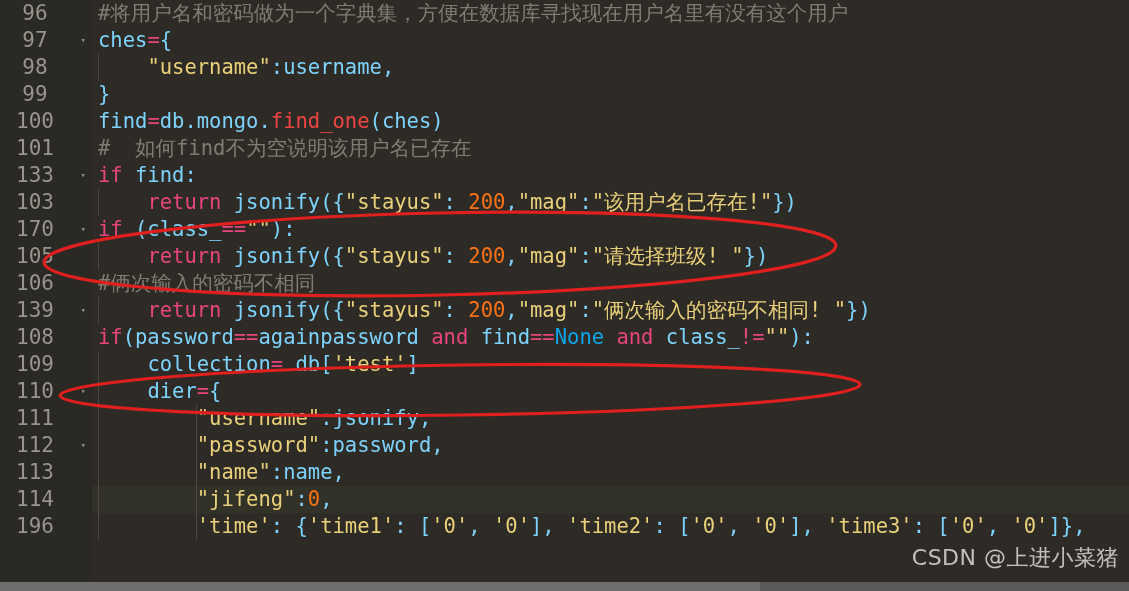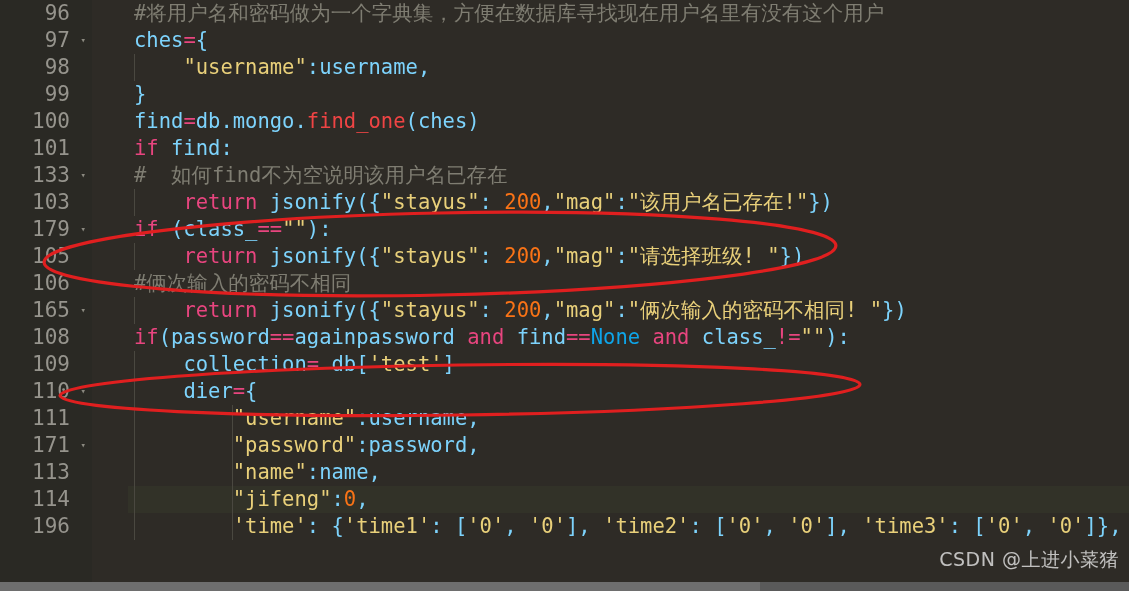--- a/index.html
+++ b/index.html
@@ -24,21 +24,21 @@
     height: 591px;
     background: #2a2924;
     z-index: 2;
   }
   .gutter-line {
     position: relative;
     height: 27px;
     line-height: 27px;
     font-size: 21px;
     color: #96948d;
-    text-align: right;
+    text-align: center;
     padding-right: 22px;
     box-sizing: border-box;
     letter-spacing: 0px;
   }
   .gutter-line.hl { background: #14532d; margin-top: 43px; }
   .fold {
     position: absolute;
     right: 6px;
     top: 0;
     height: 27px;
@@ -47,21 +47,20 @@
     color: #8a887f;
   }
 
   
   .code {
     position: absolute;
     left: 92px; top: 0;
     right: 0;
     height: 509px;
     z-index: 1;
-    margin-left: 36px;
   }
   .line {
     position: relative;
     height: 27px;
     line-height: 27px;
     font-size: 20.5px;
     white-space: pre;
     color: #e6e6e3;
     padding-left: 6px;
     letter-spacing: 0px;
@@ -96,21 +95,21 @@
     pointer-events: none;
   }
 
   
   .watermark {
     position: absolute;
     right: 10px;
     bottom: 18px;
     z-index: 8;
     font-family: "DejaVu Sans", "Liberation Sans", sans-serif;
-    font-size: 19px;
+    font-size: 22px;
     color: rgba(226,226,226,0.82);
     white-space: nowrap;
     letter-spacing: 0.5px;
   }
 
   
   .scrollbar-track {
     position: absolute;
     left: 0; bottom: 0;
     width: 1129px;
@@ -136,72 +135,72 @@
     <div class="line"><span class="cmt">#将用户名和密码做为一个字典集，方便在数据库寻找现在用户名里有没有这个用户</span></div>
 
     <div class="line"><span class="pl">ches</span><span class="op">=</span><span class="pl">{</span></div>
 
     <div class="line"><span class="guide g1"></span>    <span class="str">"username"</span><span class="pl">:</span><span class="pl">username,</span></div>
 
     <div class="line"><span class="pl">}</span></div>
 
     <div class="line"><span class="pl">find</span><span class="op">=</span><span class="pl">db.mongo.</span><span class="fn">find_one</span><span class="pl">(ches)</span></div>
 
+    <div class="line"><span class="cmt">#  如何find不为空说明该用户名已存在</span></div>
+
     <div class="line"><span class="kw">if</span><span class="pl"> find:</span></div>
 
-    <div class="line"><span class="cmt">#  如何find不为空说明该用户名已存在</span></div>
-
     <div class="line"><span class="guide g1"></span>    <span class="kw">return</span><span class="pl"> jsonify({</span><span class="str">"stayus"</span><span class="pl">: </span><span class="num">200</span><span class="pl">,</span><span class="str">"mag"</span><span class="pl">:</span><span class="str">"该用户名已存在!"</span><span class="pl">})</span></div>
 
     <div class="line"><span class="kw">if</span><span class="pl"> (class_</span><span class="op">==</span><span class="str">""</span><span class="pl">):</span></div>
 
     <div class="line"><span class="guide g1"></span>    <span class="kw">return</span><span class="pl"> jsonify({</span><span class="str">"stayus"</span><span class="pl">: </span><span class="num">200</span><span class="pl">,</span><span class="str">"mag"</span><span class="pl">:</span><span class="str">"请选择班级! "</span><span class="pl">})</span></div>
 
     <div class="line"><span class="cmt">#俩次输入的密码不相同</span></div>
 
 
     <div class="line"><span class="guide g1"></span>    <span class="kw">return</span><span class="pl"> jsonify({</span><span class="str">"stayus"</span><span class="pl">: </span><span class="num">200</span><span class="pl">,</span><span class="str">"mag"</span><span class="pl">:</span><span class="str">"俩次输入的密码不相同! "</span><span class="pl">})</span></div>
 
 
     <div class="line"><span class="kw">if</span><span class="pl">(password</span><span class="op">==</span><span class="pl">againpassword </span><span class="kw">and</span><span class="pl"> find</span><span class="op">==</span><span class="cn">None</span><span class="pl"> </span><span class="kw">and</span><span class="pl"> class_</span><span class="op">!=</span><span class="str">""</span><span class="pl">):</span></div>
 
     <div class="line"><span class="guide g1"></span>    <span class="pl">collection</span><span class="op">=</span><span class="pl"> db[</span><span class="str">'test'</span><span class="pl">]</span></div>
 
     <div class="line"><span class="guide g1"></span>    <span class="pl">dier</span><span class="op">=</span><span class="pl">{</span></div>
 
-    <div class="line"><span class="guide g1"></span><span class="guide g3"></span>        <span class="str">"username"</span><span class="pl">:username,</span></div>
+    <div class="line"><span class="guide g1"></span><span class="guide g3"></span>        <span class="str">"username"</span><span class="pl">:jsonify,</span></div>
 
     <div class="line"><span class="guide g1"></span><span class="guide g3"></span>        <span class="str">"password"</span><span class="pl">:password,</span></div>
 
     <div class="line"><span class="guide g1"></span><span class="guide g3"></span>        <span class="str">"name"</span><span class="pl">:name,</span></div>
 
     <div class="line hl"><span class="guide g1"></span><span class="guide g3"></span>        <span class="str">"jifeng"</span><span class="pl">:</span><span class="num">0</span><span class="pl">,</span></div>
 
     <div class="line"><span class="guide g1"></span><span class="guide g3"></span>        <span class="str">'time'</span><span class="pl">: {</span><span class="str">'time1'</span><span class="pl">: [</span><span class="str">'0'</span><span class="pl">, </span><span class="str">'0'</span><span class="pl">], </span><span class="str">'time2'</span><span class="pl">: [</span><span class="str">'0'</span><span class="pl">, </span><span class="str">'0'</span><span class="pl">], </span><span class="str">'time3'</span><span class="pl">: [</span><span class="str">'0'</span><span class="pl">, </span><span class="str">'0'</span><span class="pl">]},</span></div>
 
   </div>
 
   <div class="gutter">
     <div class="gutter-line"><span>96</span></div>
     <div class="gutter-line"><span>97</span><span class="fold">▾</span></div>
     <div class="gutter-line"><span>98</span></div>
     <div class="gutter-line"><span>99</span></div>
     <div class="gutter-line"><span>100</span></div>
     <div class="gutter-line"><span>101</span></div>
     <div class="gutter-line"><span>133</span><span class="fold">▾</span></div>
     <div class="gutter-line"><span>103</span></div>
-    <div class="gutter-line"><span>179</span><span class="fold">▾</span></div>
+    <div class="gutter-line"><span>170</span><span class="fold">▾</span></div>
     <div class="gutter-line"><span>105</span></div>
     <div class="gutter-line"><span>106</span></div>
-    <div class="gutter-line"><span>165</span><span class="fold">▾</span></div>
+    <div class="gutter-line"><span>139</span><span class="fold">▾</span></div>
     <div class="gutter-line"><span>108</span></div>
     <div class="gutter-line"><span>109</span></div>
     <div class="gutter-line"><span>110</span><span class="fold">▾</span></div>
     <div class="gutter-line"><span>111</span></div>
-    <div class="gutter-line"><span>171</span><span class="fold">▾</span></div>
+    <div class="gutter-line"><span>112</span><span class="fold">▾</span></div>
     <div class="gutter-line"><span>113</span></div>
     <div class="gutter-line"><span>114</span></div>
     <div class="gutter-line"><span>196</span></div>
     <div class="gutter-line hl"><span>116</span></div>
     <div class="gutter-line"><span>117</span></div>
   </div>
 
   <svg class="anno" width="1129" height="591" viewBox="0 0 1129 591" style="left:0; top:0;">
     <ellipse cx="440" cy="254" rx="396" ry="41" fill="none" stroke="#e01f1f" stroke-width="3.2" transform="rotate(-1.2 440 254)"></ellipse>
     <ellipse cx="460" cy="390" rx="400" ry="25" fill="none" stroke="#e01f1f" stroke-width="3.2" transform="rotate(-0.8 460 390)"></ellipse>

